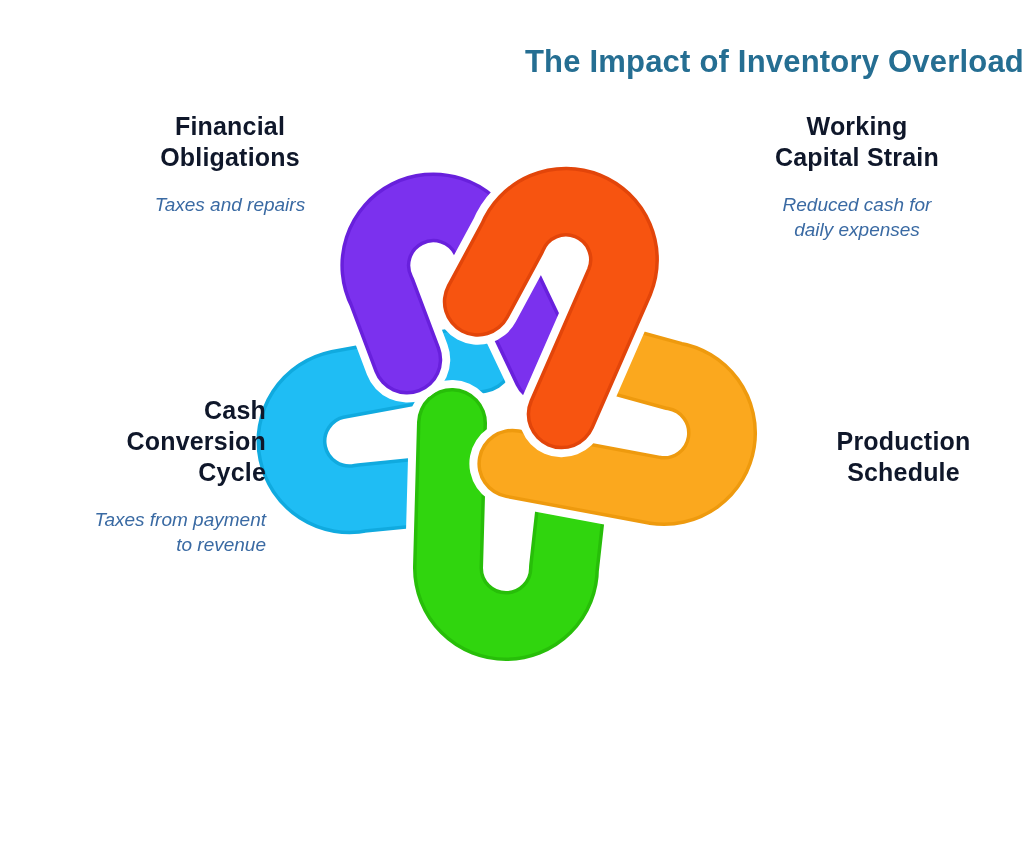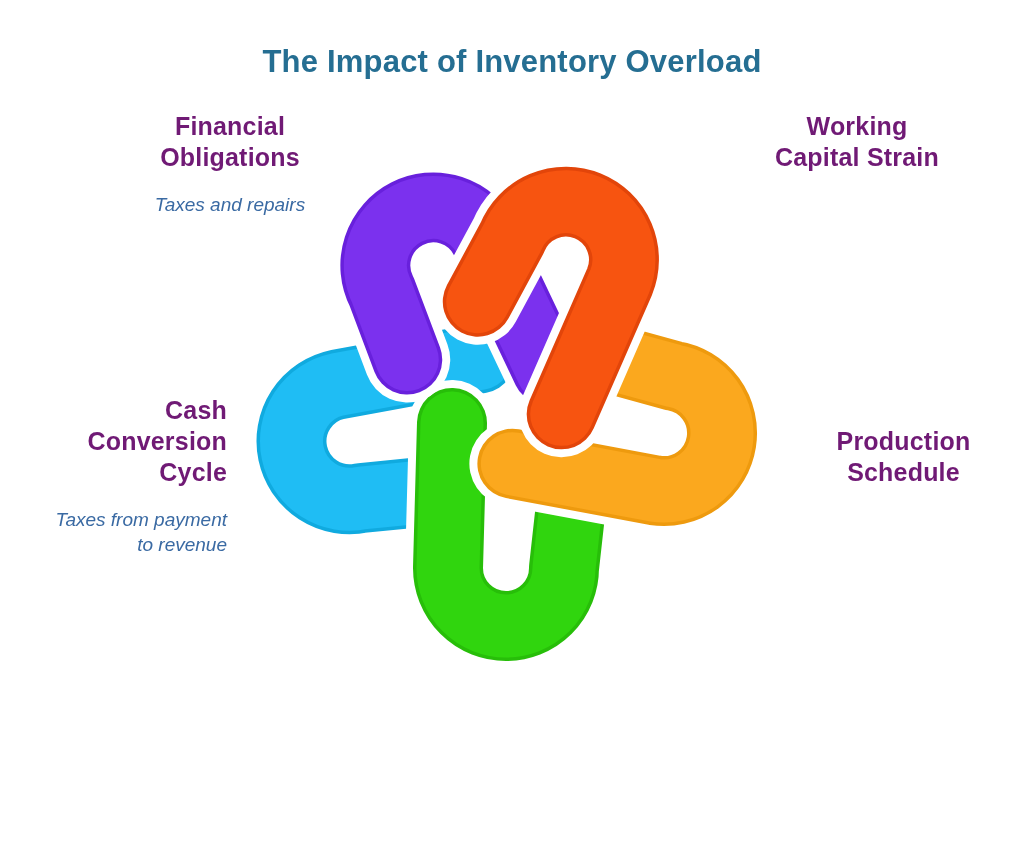--- a/index.html
+++ b/index.html
@@ -5,42 +5,42 @@
   html,body{margin:0;padding:0;}
   body{
     width:1024px;height:863px;
     background:#ffffff;
     position:relative;
     overflow:hidden;
     font-family:"Liberation Sans","DejaVu Sans",sans-serif;
   }
   .page-title{
     position:absolute;left:0;right:0;top:44px;
-    text-align:center;
+    text-align:right;
     font-size:31px;line-height:36px;font-weight:700;
     color:#256E92;
     letter-spacing:0.2px;
   }
   .label-block{position:absolute;}
   .label-block .heading{
     font-size:25px;line-height:31px;font-weight:700;
-    color:#701a75;
+    color:#0f172a;
     white-space:pre-line;
     letter-spacing:0.2px;
   }
   .label-block .desc{
     margin-top:20px;
     font-size:19px;line-height:24.5px;font-weight:400;
     color:#3A6AA3;
     white-space:pre-line;
     font-style:italic;
   }
   .align-center{text-align:center;}
   .align-left{text-align:center;}
-  .align-right{text-align:right;}
+  .align-right{text-align:right;padding-left:39px;}
 
   #block-financial{left:70px;top:111px;width:320px;}
   #block-working{left:712px;top:111px;width:290px;}
   #block-cash{left:0px;top:395px;width:227px;}
   #block-production{left:783px;top:426px;width:241px;}
   #block-supplier{left:350px;top:685px;width:310px;}
 
   svg.knot{position:absolute;left:0;top:0;}
   .halo{stroke:#ffffff;stroke-width:86;fill:none;stroke-linecap:round;stroke-linejoin:round;}
   .rim {stroke-width:70;fill:none;stroke-linecap:round;stroke-linejoin:round;}
@@ -91,20 +91,22 @@
 
 <div class="label-block align-center" id="block-financial">
   <div class="heading">Financial
 Obligations</div>
   <div class="desc">Taxes and repairs</div>
 </div>
 
 <div class="label-block align-left" id="block-working">
   <div class="heading">Working
 Capital Strain</div>
+  <div class="desc">Reduced cash for
+daily expenses</div>
 </div>
 
 <div class="label-block align-right" id="block-cash">
   <div class="heading">Cash
 Conversion
 Cycle</div>
   <div class="desc">Taxes from payment
 to revenue</div>
 </div>
 

